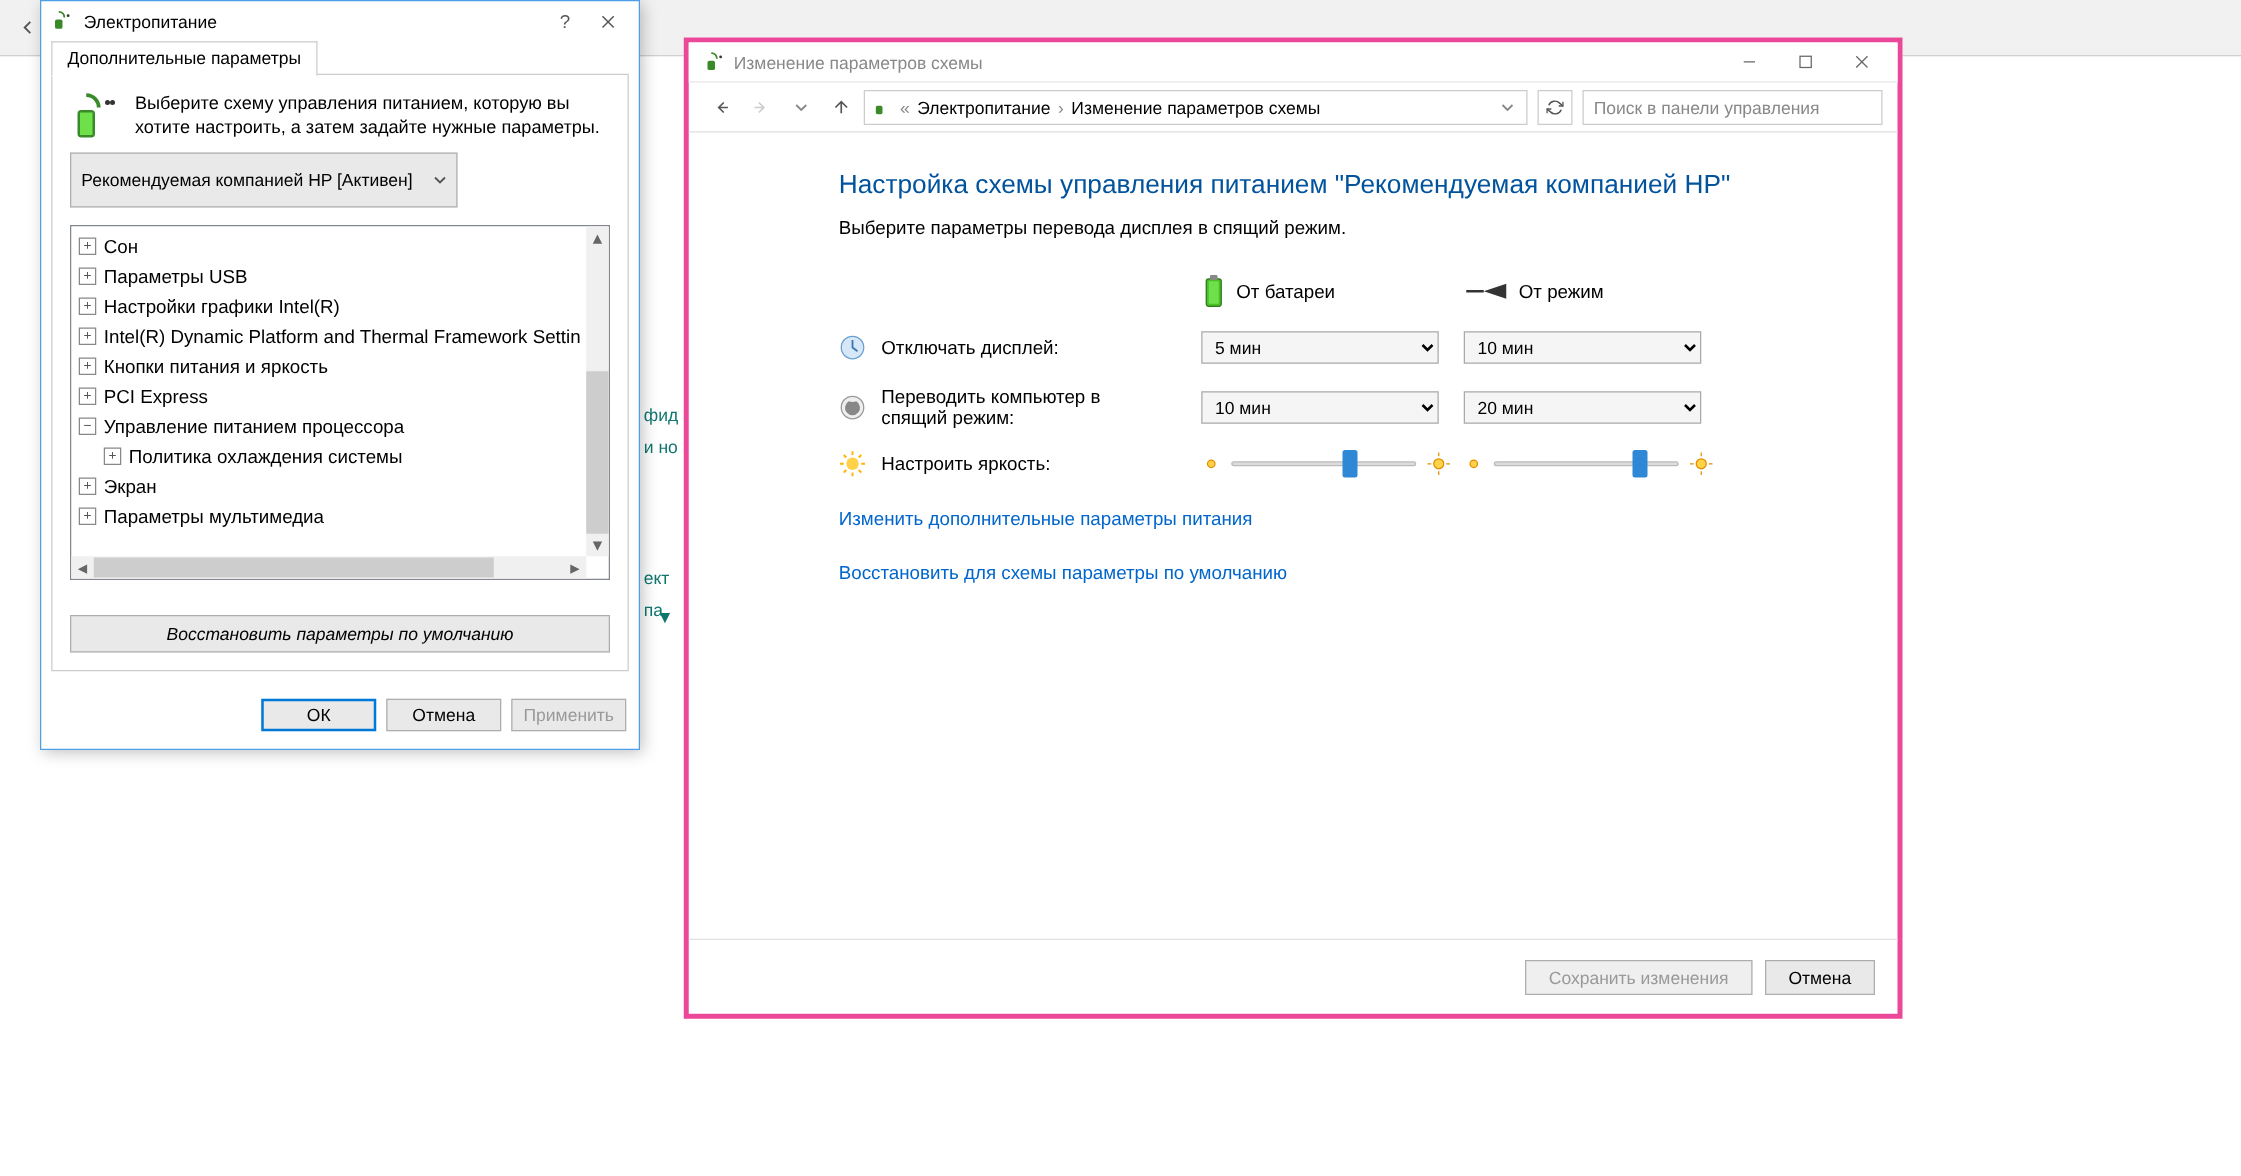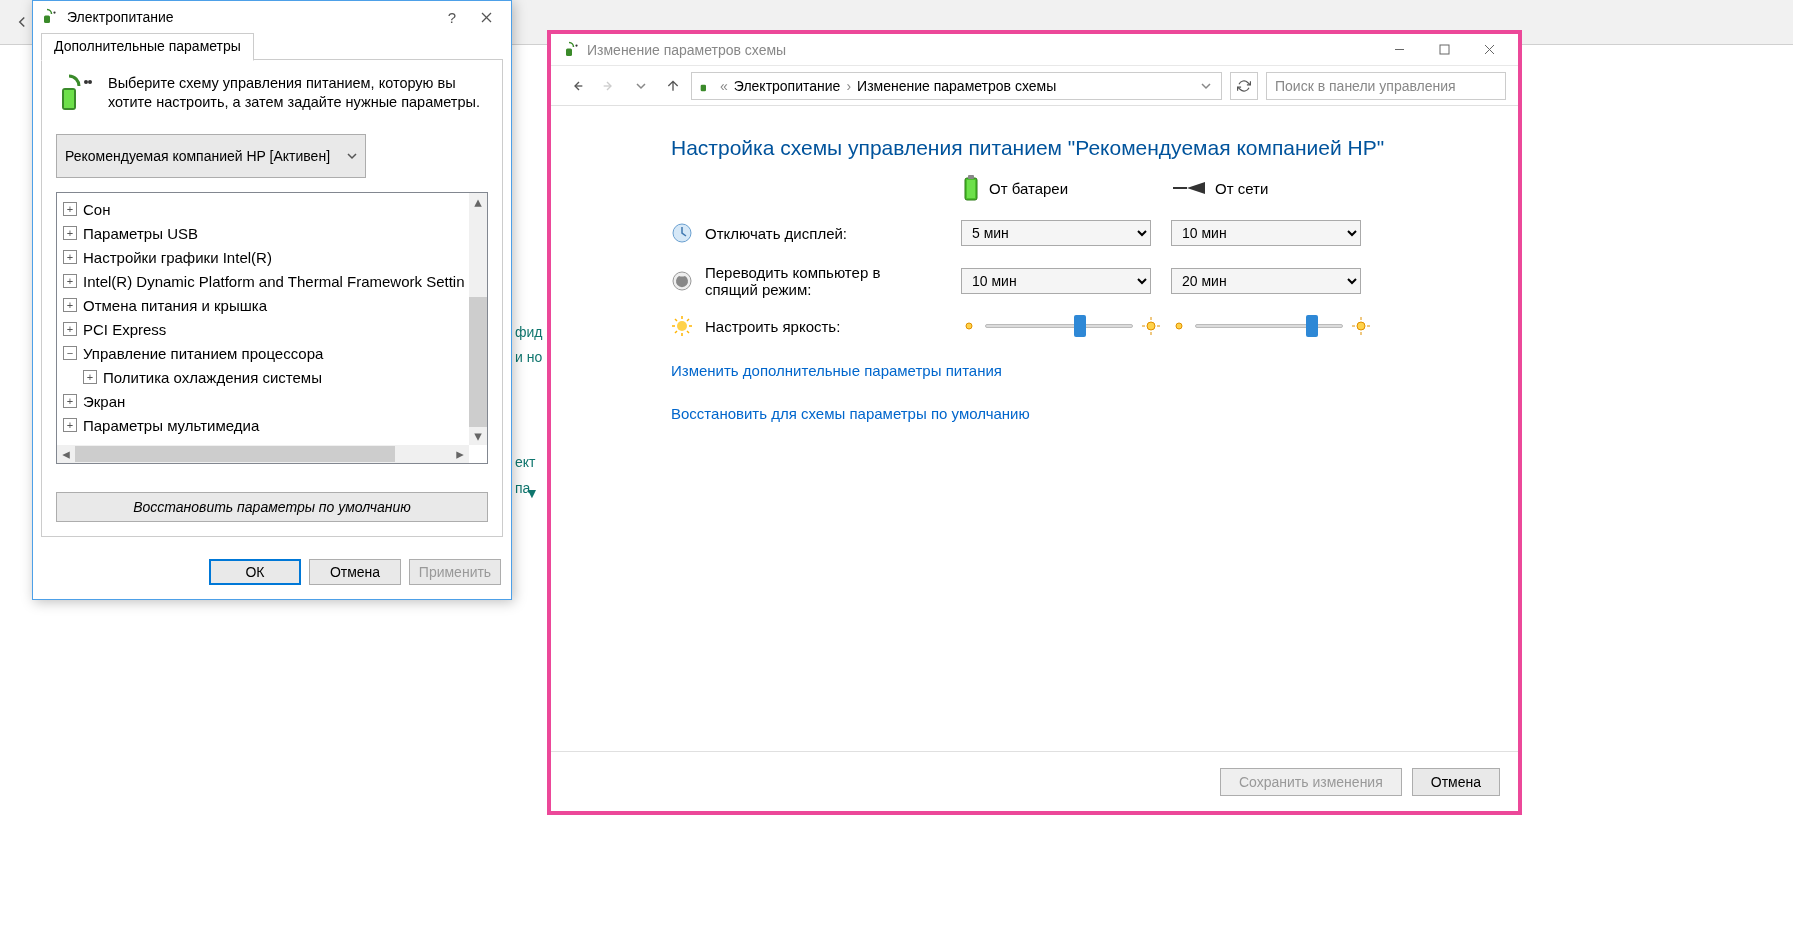--- a/index.html
+++ b/index.html
@@ -47,21 +47,21 @@
 
 
 .adv-window { position: absolute; left: 32px; top: 0; width: 480px; height: 600px; background: #fff; border: 1px solid #4da0e8; box-shadow: 2px 2px 12px rgba(0,0,0,0.25); display: flex; flex-direction: column; }
 .adv-titlebar { height: 32px; display: flex; align-items: center; padding: 0 8px; }
 .adv-titlebar .icon-power { width: 18px; height: 18px; margin-right: 8px; }
 .adv-titlebar .title { font-size: 14px; flex: 1; color: #000; }
 .adv-titlebar .tbtn { width: 34px; height: 28px; display: flex; align-items: center; justify-content: center; color: #555; }
 .adv-tab { position: relative; height: 26px; margin-left: 8px; }
 .adv-tab .tab { position: absolute; top: 0; height: 28px; padding: 4px 12px; border: 1px solid #ccc; border-bottom-color: #fff; background: #fff; font-size: 14px; z-index: 2; }
 .adv-pane { flex: 1; margin: 0 8px 8px 8px; border: 1px solid #ccc; padding: 14px; display: flex; flex-direction: column; position: relative; }
-.adv-intro { display: flex; gap: 12px; margin-bottom: 20px; }
+.adv-intro { display: flex; gap: 12px; margin-bottom: 8px; }
 .adv-intro .icon { width: 40px; height: 40px; flex-shrink: 0; }
 .adv-intro .txt { font-size: 14.5px; line-height: 1.3; }
 .adv-plan-select { height: 44px; border: 1px solid #adadad; background: #e9e9e9; display: flex; align-items: center; padding: 0 8px; font-size: 14px; margin-bottom: 14px; width: 310px; }
 .adv-plan-select .dd { margin-left: auto; }
 .tree-box { flex: 1; border: 1px solid #828790; background: #fff; position: relative; overflow: hidden; }
 .tree { padding: 4px 6px; font-size: 15px; height: calc(100% - 18px); overflow: hidden; }
 .tree-row { display: flex; align-items: center; height: 24px; white-space: nowrap; }
 .tree-row .exp { width: 14px; height: 14px; border: 1px solid #888; display: flex; align-items: center; justify-content: center; font-size: 11px; margin-right: 6px; line-height: 1; color: #555; }
 .tree-row.indent { padding-left: 20px; }
 .tree-hscroll { position: absolute; bottom: 0; left: 0; right: 18px; height: 18px; background: #f0f0f0; display: flex; align-items: center; }
@@ -178,41 +178,42 @@
           <path d="M3.5 9a9 9 0 0114.8-3L23 10M1 14l4.7 4a9 9 0 0014.8-3"></path>
         </svg>
       </div>
     <div class="cp-search">
         <span>Поиск в панели управления</span>
       </div>
   </div>
 
   <div class="cp-body">
     <div class="cp-h1">Настройка схемы управления питанием "Рекомендуемая компанией HP"</div>
+    <div class="cp-sub">Выберите параметры перевода дисплея в спящий режим.</div>
 
     <div class="cp-cols cp-head-row">
       <div class="cp-label-col"></div>
       <div class="cp-val-col">
         <span class="battery-icon">
           <svg viewBox="0 0 20 28" width="20" height="28">
               <rect x="4" y="4" width="12" height="22" rx="2" fill="#4bbf2b" stroke="#2a7a15" stroke-width="1"></rect>
               <rect x="7" y="1" width="6" height="4" fill="#888" rx="1"></rect>
               <rect x="6" y="6" width="8" height="18" fill="#6de04a"></rect>
             </svg>
         </span>
         <span>От батареи</span>
       </div>
       <div class="cp-val-col">
         <span class="plug-icon">
           <svg viewBox="0 0 36 16" width="36" height="16">
               <path d="M34 2l-18 6 18 6z" fill="#333"></path>
               <line x1="2" y1="8" x2="16" y2="8" stroke="#333" stroke-width="2"></line>
             </svg>
         </span>
-        <span>От сети</span>
+        <span>От режим</span>
       </div>
     </div>
 
     <div class="cp-cols">
       <div class="cp-label-col">
         <span class="rowicon"><svg viewBox="0 0 22 22">
               <circle cx="11" cy="11" r="9" fill="#d6e8f7" stroke="#6aa0d0"></circle>
               <path d="M11 5v6l4 3" stroke="#4078b0" fill="none" stroke-width="1.5"></path>
             </svg></span>
         <span>Отключать дисплей:</span>
@@ -361,21 +362,21 @@
         <div class="tree-row">
             <span class="exp">+</span>
             <span>Настройки графики Intel(R)</span>
           </div>
         <div class="tree-row">
             <span class="exp">+</span>
             <span>Intel(R) Dynamic Platform and Thermal Framework Settin</span>
           </div>
         <div class="tree-row">
             <span class="exp">+</span>
-            <span>Отмена питания и крышка</span>
+            <span>Кнопки питания и яркость</span>
           </div>
         <div class="tree-row">
             <span class="exp">+</span>
             <span>PCI Express</span>
           </div>
         <div class="tree-row">
             <span class="exp">−</span>
             <span>Управление питанием процессора</span>
           </div>
         <div class="tree-row indent">

